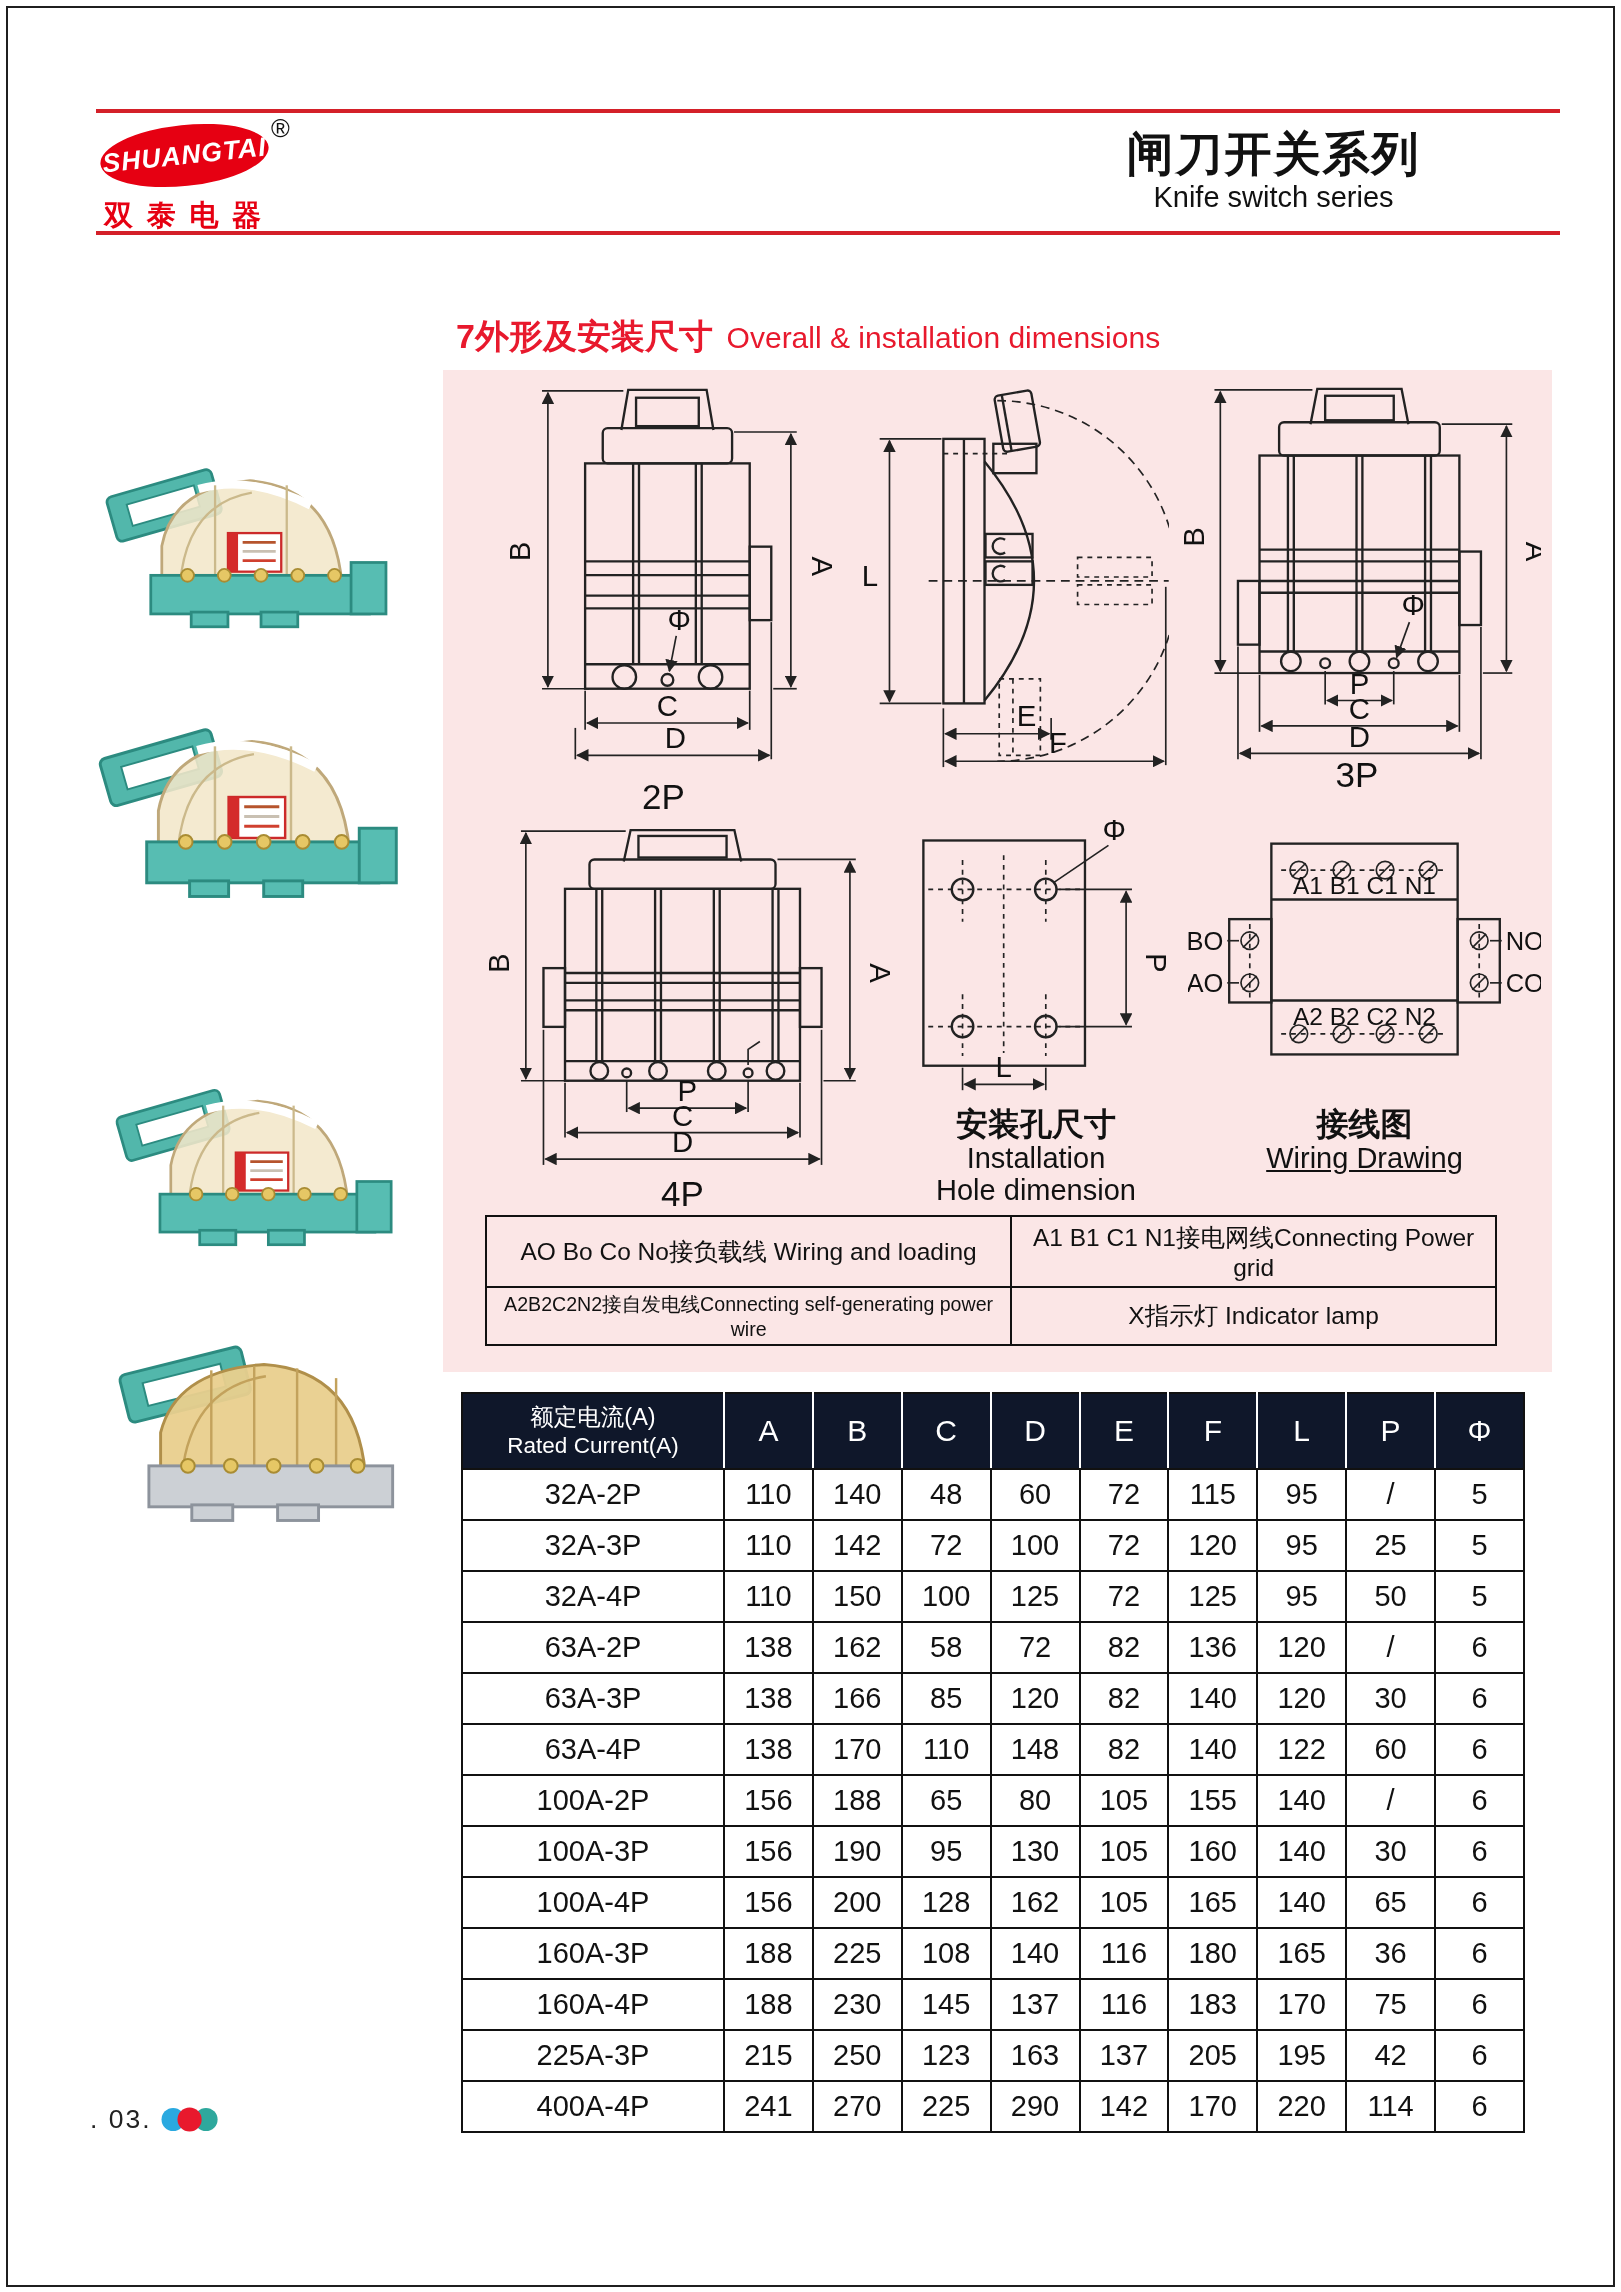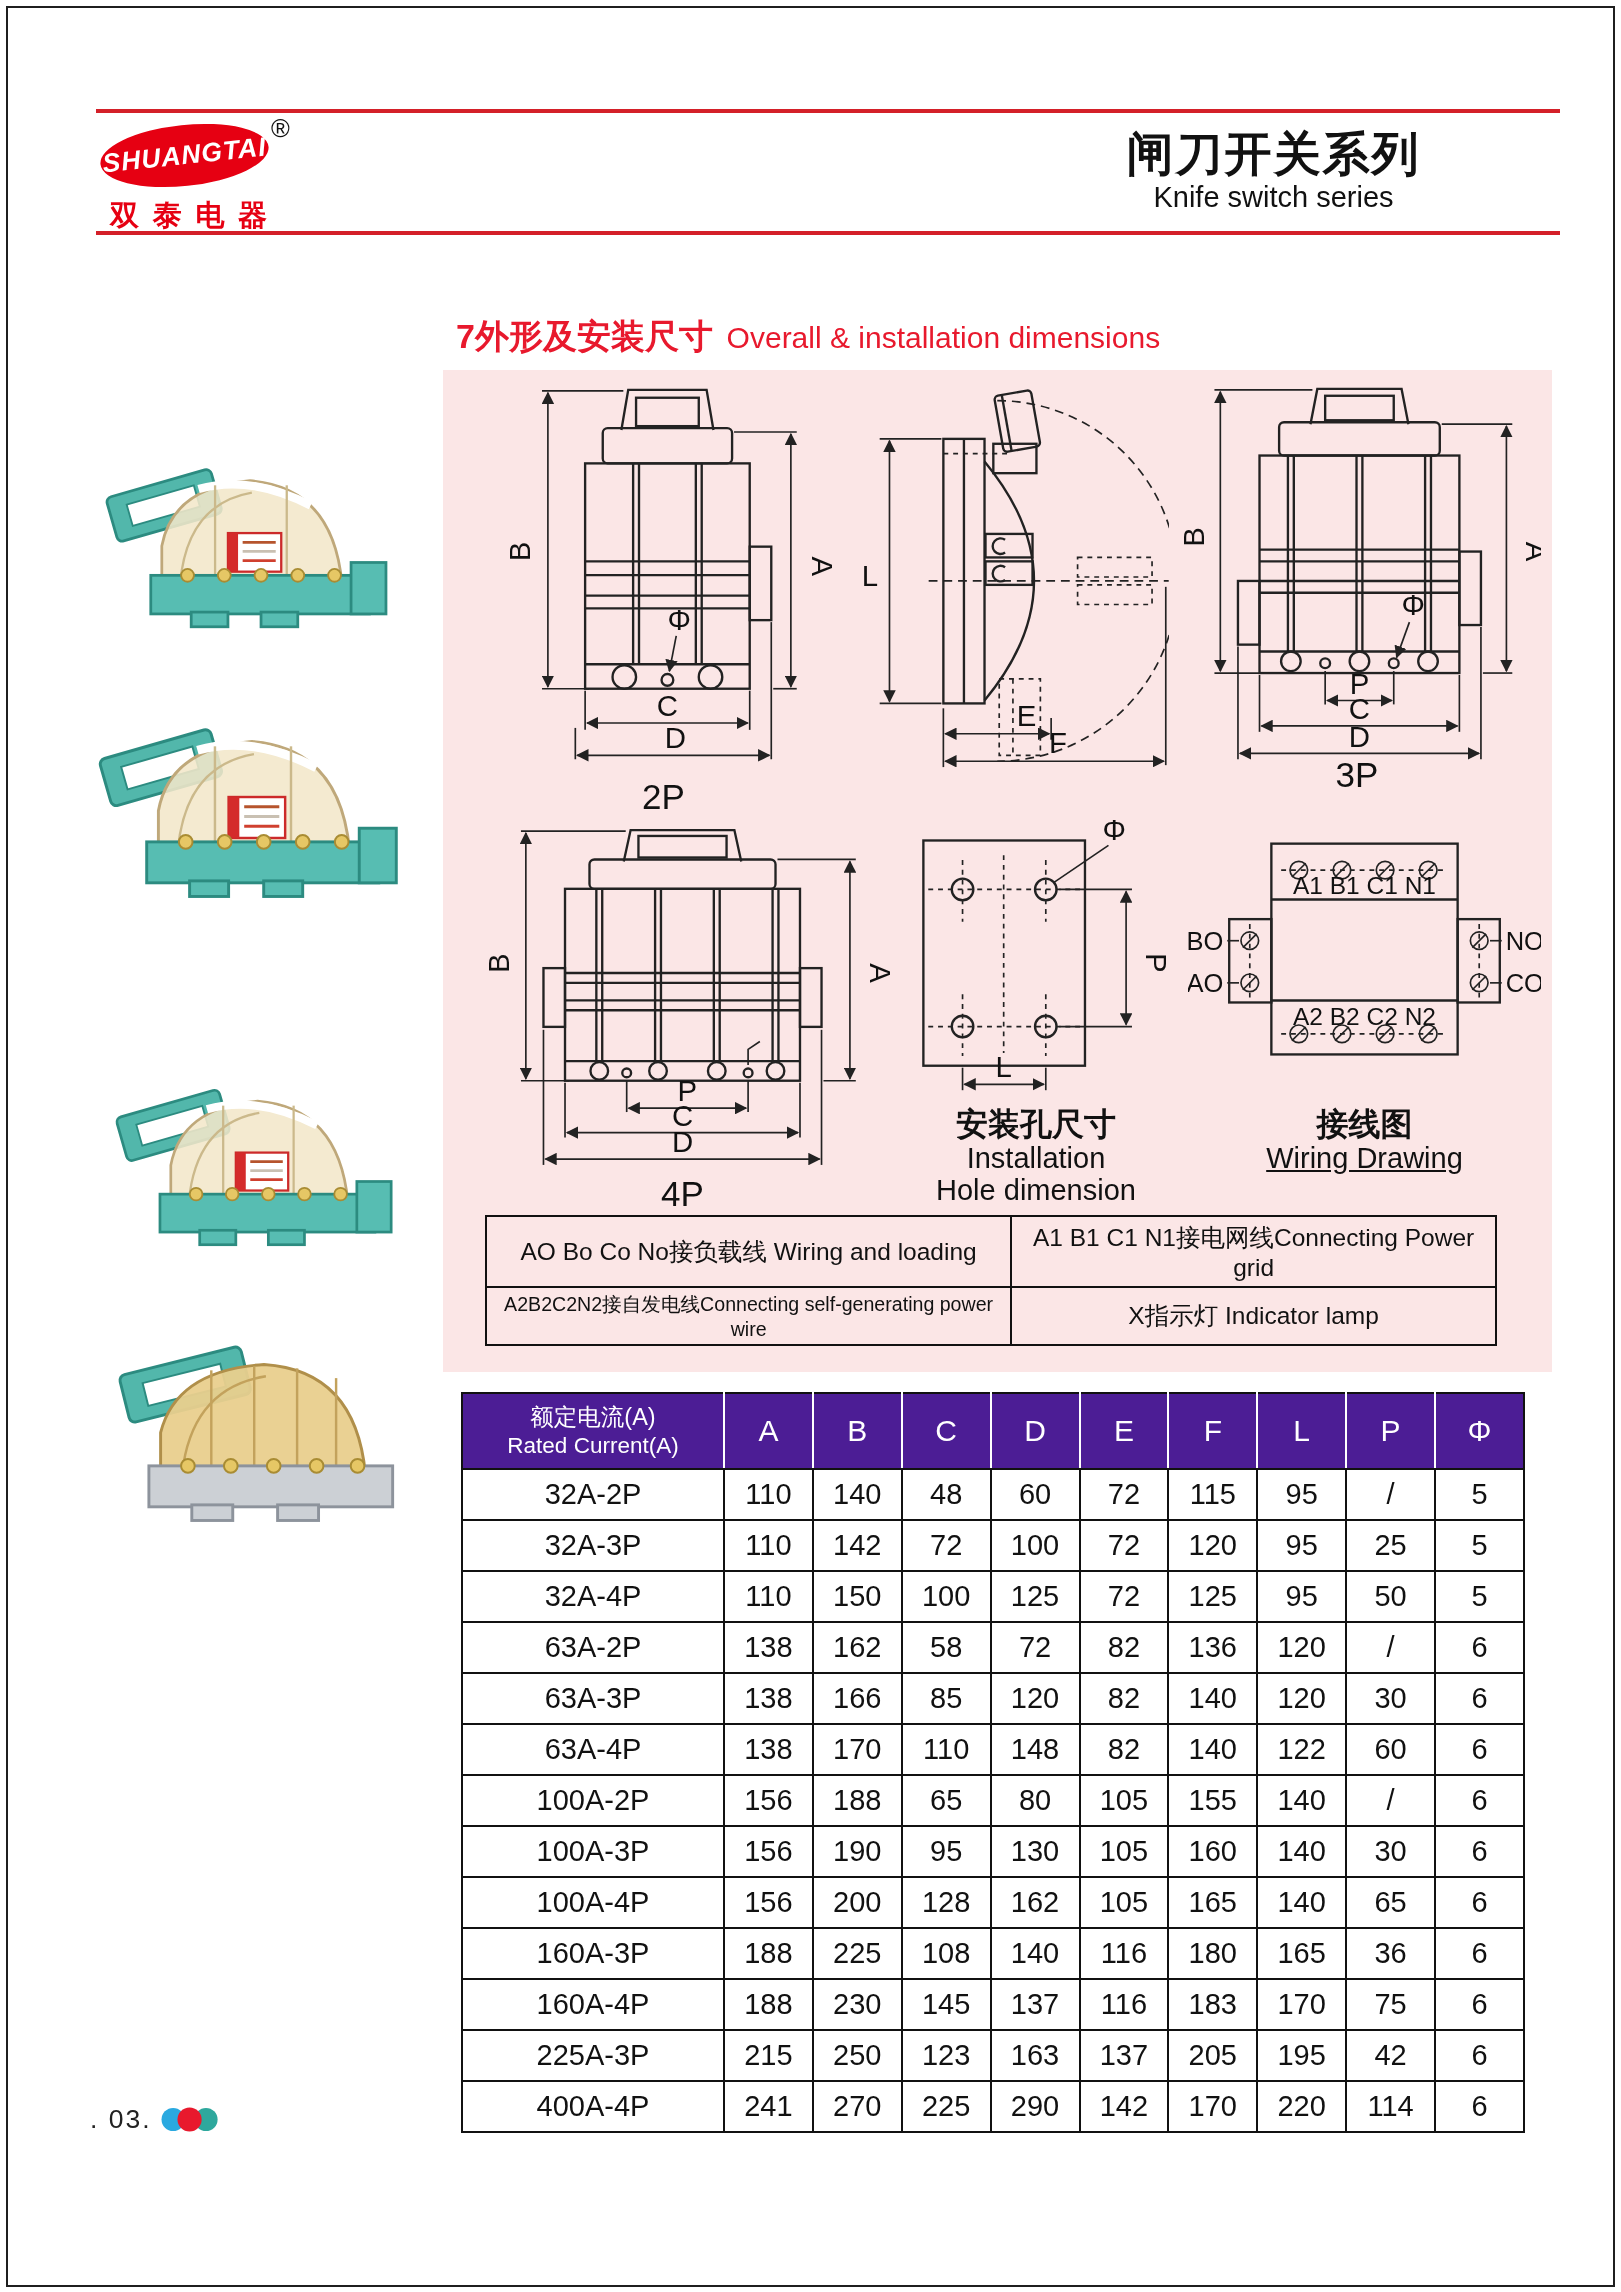--- a/index.html
+++ b/index.html
@@ -32,21 +32,21 @@
   .dash{stroke-dasharray:9 6;}
   .dash2{stroke-dasharray:5 5;}
   
   .notes{position:absolute;left:42px;top:845px;width:1012px;height:131px;border-collapse:collapse;table-layout:fixed;}
   .notes td{border:2.9px solid #111;text-align:center;vertical-align:middle;font-size:24.5px;padding:0 3.9px;}
   .notes td.small{font-size:19.6px;}
   
   .dimtable{position:absolute;left:461px;top:1392px;width:1064px;}
   .dimtable table{width:100%;border-collapse:collapse;border:2.9px solid #111;table-layout:fixed;}
   .dimtable thead th{
-    background:#4c1d95;color:#fff;border-left:2.9px solid #fff;border-right:2.9px solid #fff;
+    background:#0f172a;color:#fff;border-left:2.9px solid #fff;border-right:2.9px solid #fff;
     border-top:2.9px solid #111;border-bottom:2.9px solid #111;height:74px;font-weight:normal;padding:0;
   }
   .dimtable thead th:first-child{border-left:2.9px solid #111;}
   .dimtable thead th:last-child{border-right:2.9px solid #111;}
   .dimtable thead th .h1{font-size:23.5px;line-height:29px;}
   .dimtable thead th .h2{font-size:22.5px;line-height:27.4px;}
   .dimtable thead th.letter{font-size:30px;}
   .dimtable tbody td{
     border-left:2px solid #111;border-right:2px solid #111;border-top:2.9px solid #111;
     height:47px;text-align:center;vertical-align:middle;font-size:29px;background:#fff;
@@ -59,21 +59,21 @@
 
 <div class="frame"></div>
 
 <div class="redline" style="left:96px;top:109px;width:1464px;"></div>
 <div class="abs" style="left:100px;top:125px;">
   <div class="logo-oval">
     <span>SHUANGTAI</span>
   </div>
 </div>
 <div class="abs" style="left:271px;top:114px;font-size:25.5px;">®</div>
-<div class="abs logo-sub" style="left:110px;top:196px;">双泰电器</div>
+<div class="abs logo-sub" style="left:104px;top:196px;">双泰电器</div>
 <div class="abs title-cn" style="left:1112px;top:123px;width:323px;">闸刀开关系列</div>
 <div class="abs title-en" style="left:1112px;top:181px;width:323px;">Knife switch series</div>
 <div class="redline" style="left:96px;top:231px;width:1464px;"></div>
 
 <div class="abs section-title" style="left:456px;top:314px;">
   <span class="cn">7外形及安装尺寸</span>
   <span class="en">Overall &amp; installation dimensions</span>
 </div>
 
 <svg width="0" height="0" style="position:absolute">

